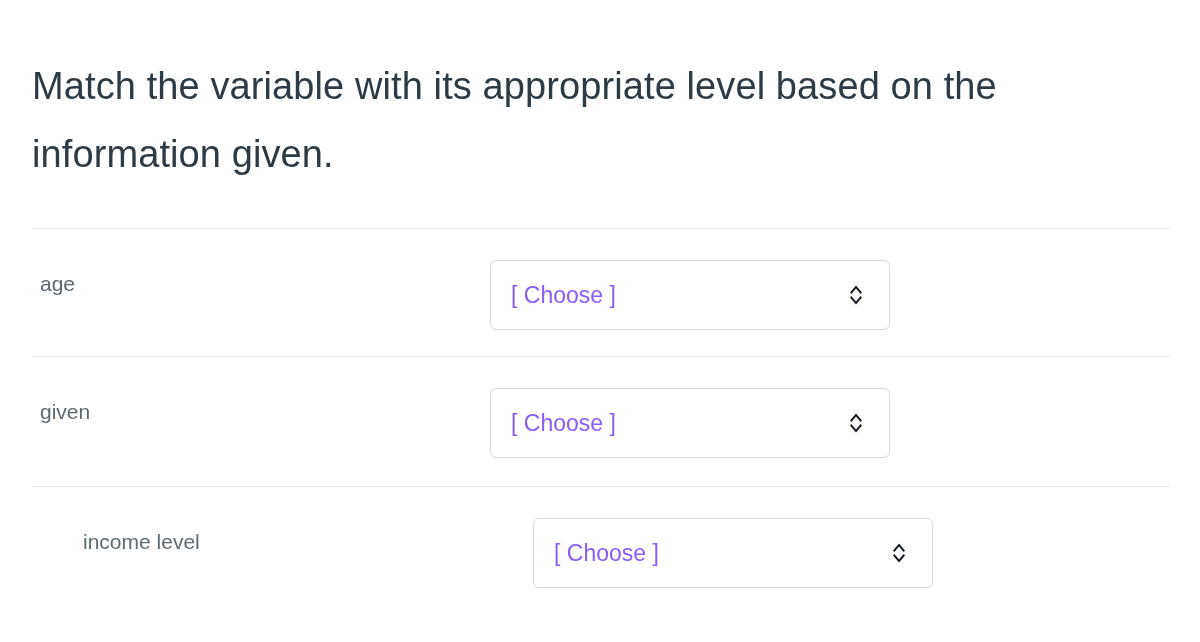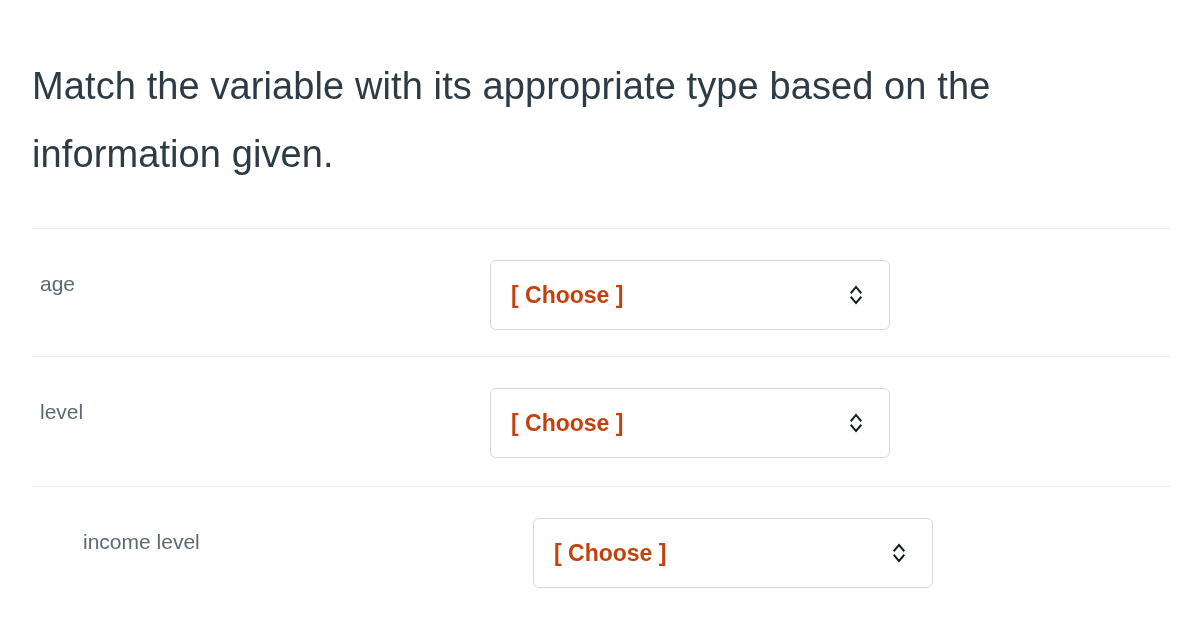--- a/index.html
+++ b/index.html
@@ -93,43 +93,43 @@
     padding: 0 18px 0 20px;
     cursor: pointer;
   }
   
   .match-row.r2 .match-select { top: 32px; }
 
   .select-value {
     flex: 1 1 auto;
     font-size: 23px;
     line-height: 30px;
-    color: #c2410c;
-    font-weight: 700;
+    color: #8b5cf6;
+    font-weight: 400;
     white-space: nowrap;
     overflow: hidden;
   }
 
   .select-indicator {
     flex: 0 0 auto;
     width: 22px;
     height: 26px;
     display: flex;
     align-items: center;
     justify-content: center;
     margin-right: 4px;
   }
   .select-indicator svg { display: block; }
 </style>
 </head>
 <body>
 
 <div class="quiz-page">
 
-  <div class="question-prompt">Match the variable with its appropriate type based on the information given.</div>
+  <div class="question-prompt">Match the variable with its appropriate level based on the information given.</div>
 
   <div class="match-list">
 
     <div class="row-divider d0"></div>
 
     <div class="match-row r0">
       <div class="match-label">age</div>
       <div class="match-select">
         <span class="select-value">[ Choose ]</span>
         <span class="select-indicator">
@@ -137,21 +137,21 @@
             <path d="M8 1.5 L14 8.5 L12.6 9.9 L8 4.6 L3.4 9.9 L2 8.5 Z" fill="#11181f"></path>
             <path d="M8 20.5 L2 13.5 L3.4 12.1 L8 17.4 L12.6 12.1 L14 13.5 Z" fill="#11181f"></path>
           </svg>
         </span>
       </div>
     </div>
 
     <div class="row-divider d1"></div>
 
     <div class="match-row r1">
-      <div class="match-label">level</div>
+      <div class="match-label">given</div>
       <div class="match-select">
         <span class="select-value">[ Choose ]</span>
         <span class="select-indicator">
           <svg width="16" height="22" viewBox="0 0 16 22" aria-hidden="true">
             <path d="M8 1.5 L14 8.5 L12.6 9.9 L8 4.6 L3.4 9.9 L2 8.5 Z" fill="#11181f"></path>
             <path d="M8 20.5 L2 13.5 L3.4 12.1 L8 17.4 L12.6 12.1 L14 13.5 Z" fill="#11181f"></path>
           </svg>
         </span>
       </div>
     </div>

